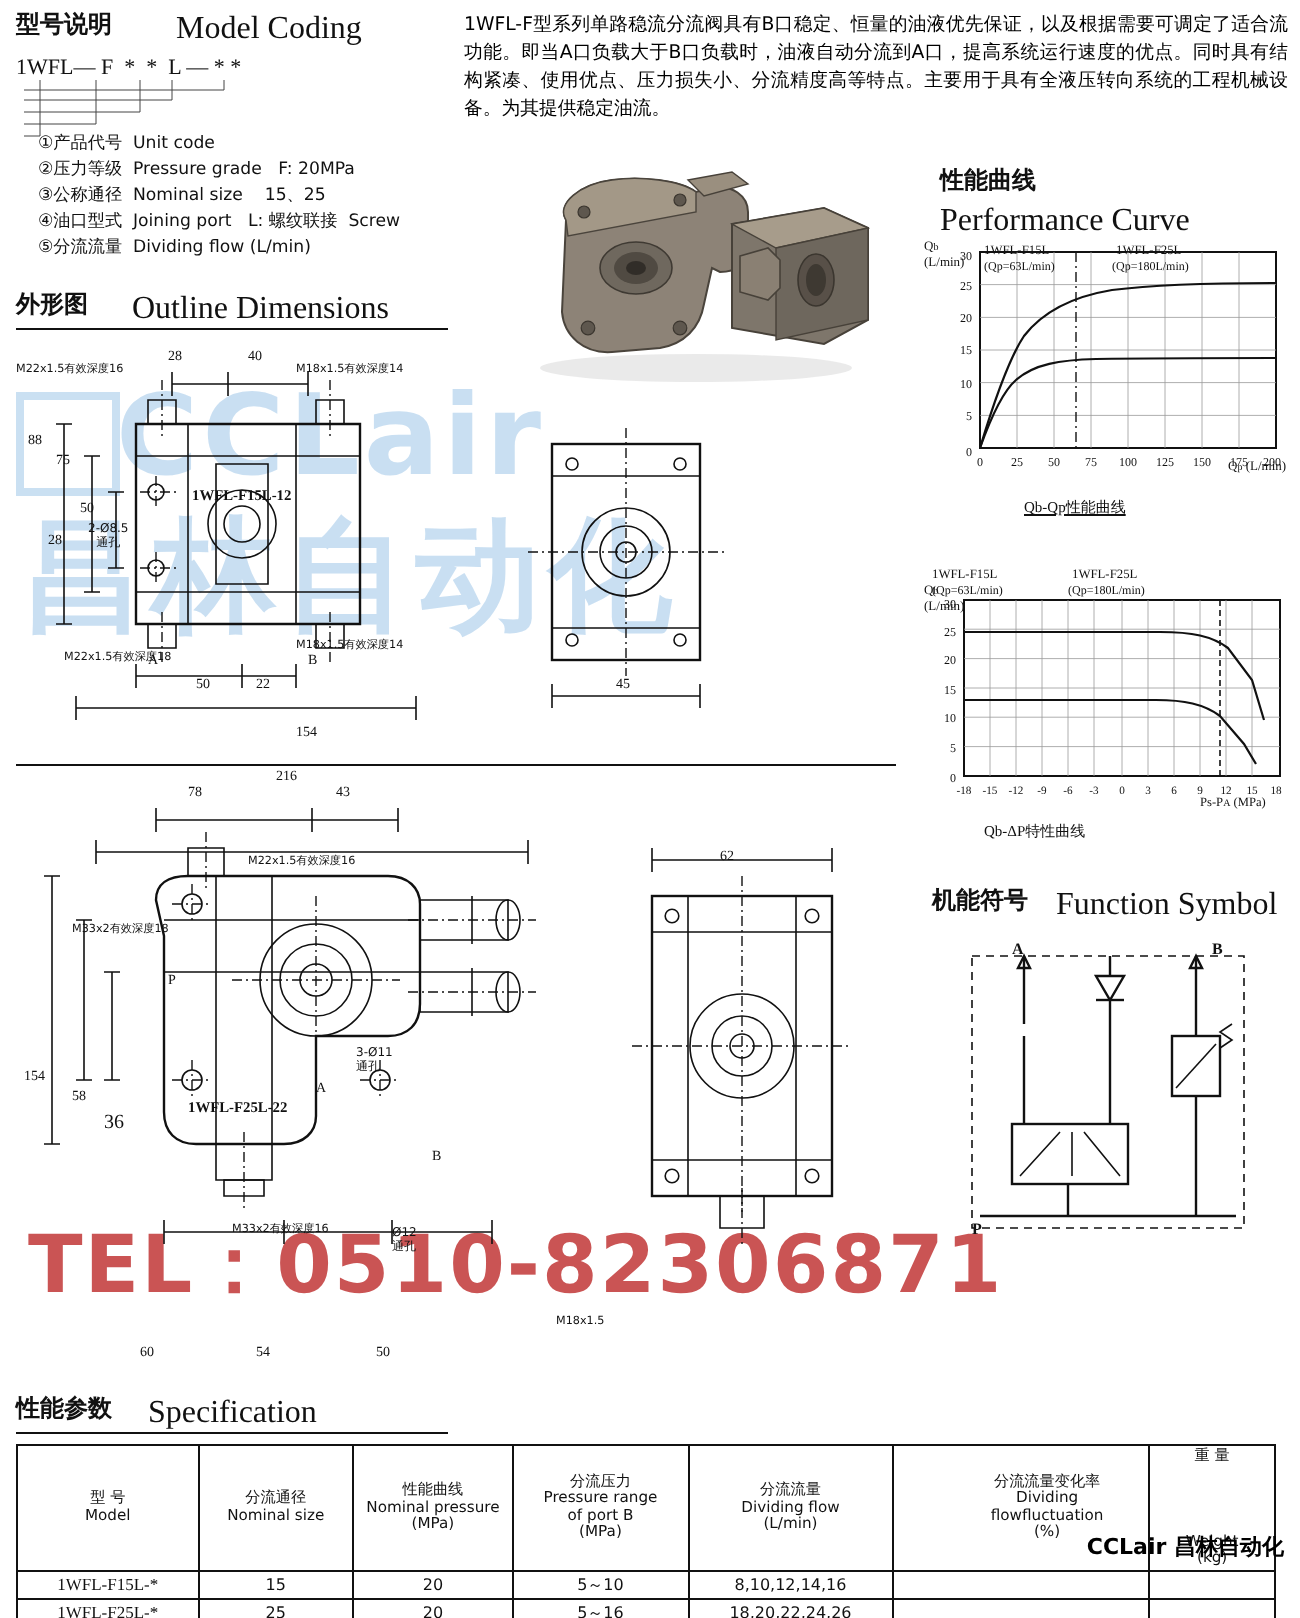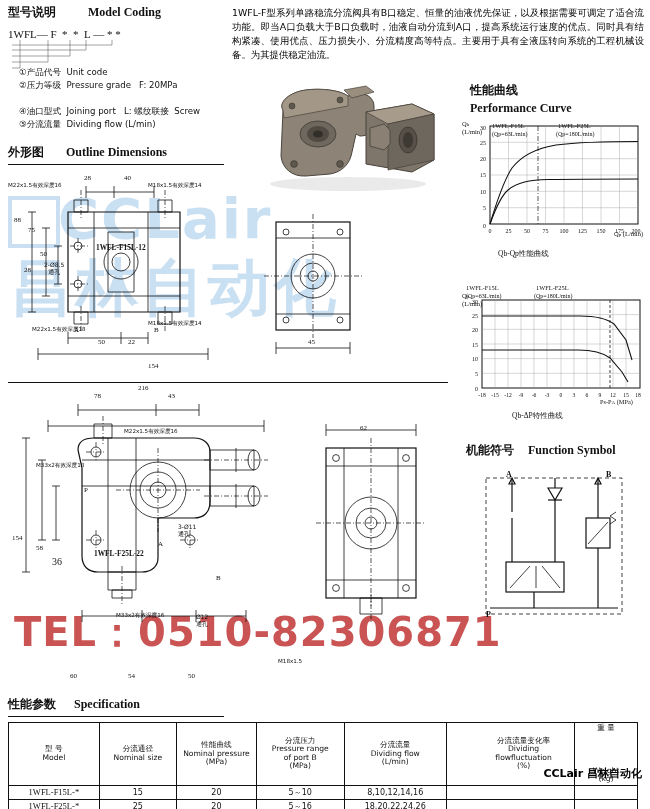--- a/index.html
+++ b/index.html
@@ -11,21 +11,21 @@
     position:relative;
     overflow:hidden;
   }
   .pg{position:absolute;left:0;top:0;width:650px;height:809px;}
 
   
   .t{position:absolute;white-space:pre;line-height:1.15;}
   .cn{font-family:"DejaVu Sans", sans-serif;}
   .bold{font-weight:bold;}
   .sec-title{font-size:12px;font-weight:bold;color:#111;}
-  .sec-title-en{font-size:12px;font-weight:bold;}
+  .sec-title-en{font-size:16px;font-weight:normal;}
 
   
   .hr{position:absolute;background:#111;height:1px;}
 
   
   .code-line{font-size:10px;font-family:"Liberation Serif",serif;}
 
   
   .wm{
     position:absolute;
@@ -103,20 +103,23 @@
     <path class="lnt" d="M62,2 L62,18 L4,18"></path>
     <path class="lnt" d="M78,2 L78,12 L4,12"></path>
     <path class="lnt" d="M104,2 L104,7 L4,7"></path>
   </svg>
 
   <div class="t cn" style="left:8px;top:58px;font-size:8.6px;">
     <span>①</span><span>产品代号</span>&nbsp;&nbsp;<span>Unit code</span>
   </div>
   <div class="t cn" style="left:8px;top:71px;font-size:8.6px;">
     <span>②</span><span>压力等级</span>&nbsp;&nbsp;<span>Pressure grade   F: 20MPa</span>
+  </div>
+  <div class="t cn" style="left:8px;top:84px;font-size:8.6px;">
+    <span>③</span><span>公称通径</span>&nbsp;&nbsp;<span>Nominal size    15、25</span>
   </div>
   <div class="t cn" style="left:8px;top:110px;font-size:8.6px;">
     <span>⑤</span><span>分流流量</span>&nbsp;&nbsp;<span>Dividing flow (L/min)</span>
   </div>
   <div class="t cn" style="left:8px;top:97px;font-size:8.6px;">
     <span>④</span><span>油口型式</span>&nbsp;&nbsp;<span>Joining port   L: 螺纹联接  Screw</span>
   </div>
 
   <div class="intro" style="left:232px;top:6px;width:412px;">1WFL-F型系列单路稳流分流阀具有B口稳定、恒量的油液优先保证，以及根据需要可调定了适合流功能。即当A口负载大于B口负载时，油液自动分流到A口，提高系统运行速度的优点。同时具有结构紧凑、使用优点、压力损失小、分流精度高等特点。主要用于具有全液压转向系统的工程机械设备。为其提供稳定油流。</div>
 
@@ -201,21 +204,21 @@
     <text x="141" y="115" font-size="6" text-anchor="middle" fill="#111" font-family="Liberation Serif, serif">150</text>
     <text x="159.5" y="115" font-size="6" text-anchor="middle" fill="#111" font-family="Liberation Serif, serif">175</text>
     <text x="176" y="115" font-size="6" text-anchor="middle" fill="#111" font-family="Liberation Serif, serif">200</text>
   </svg>
   <div class="t" style="left:462px;top:120px;font-size:6.5px;">Q<span style="font-size:5px">b</span><br>(L/min)</div>
   <div class="t" style="left:614px;top:230px;font-size:6.5px;">Q<span style="font-size:5px">p</span> (L/min)</div>
   <div class="t" style="left:492px;top:122px;font-size:6.4px;">1WFL-F15L</div>
   <div class="t" style="left:492px;top:131px;font-size:6px;">(Qp=63L/min)</div>
   <div class="t" style="left:558px;top:122px;font-size:6.4px;">1WFL-F25L</div>
   <div class="t" style="left:556px;top:131px;font-size:6px;">(Qp=180L/min)</div>
-  <div class="t" style="left:498px;top:250px;font-size:7.5px;">Qb-Qp性能曲线</div>
+  <div class="t" style="left:512px;top:250px;font-size:7.5px;text-decoration:underline;">Qb-Qp性能曲线</div>
 
   <svg width="190" height="125" style="left:460px;top:290px;">
     <rect x="22" y="10" width="158" height="88" fill="#fff" stroke="#111" stroke-width="1"></rect>
     <g class="grid">
       <line x1="35" y1="10" x2="35" y2="98"></line>
         <line x1="48" y1="10" x2="48" y2="98"></line>
       <line x1="61" y1="10" x2="61" y2="98"></line>
         <line x1="74" y1="10" x2="74" y2="98"></line>
       <line x1="87" y1="10" x2="87" y2="98"></line>
         <line x1="101" y1="10" x2="101" y2="98"></line>
@@ -256,21 +259,21 @@
     <text x="153" y="107" font-size="5.6" text-anchor="middle" fill="#111" font-family="Liberation Serif, serif">12</text>
     <text x="166" y="107" font-size="5.6" text-anchor="middle" fill="#111" font-family="Liberation Serif, serif">15</text>
     <text x="178" y="107" font-size="5.6" text-anchor="middle" fill="#111" font-family="Liberation Serif, serif">18</text>
   </svg>
   <div class="t" style="left:462px;top:292px;font-size:6.5px;">Q<span style="font-size:5px">b</span><br>(L/min)</div>
   <div class="t" style="left:600px;top:398px;font-size:6.3px;">Ps-P<span style="font-size:5px">A</span> (MPa)</div>
   <div class="t" style="left:466px;top:284px;font-size:6.4px;">1WFL-F15L</div>
   <div class="t" style="left:466px;top:293px;font-size:6px;">(Qp=63L/min)</div>
   <div class="t" style="left:536px;top:284px;font-size:6.4px;">1WFL-F25L</div>
   <div class="t" style="left:534px;top:293px;font-size:6px;">(Qp=180L/min)</div>
-  <div class="t" style="left:492px;top:412px;font-size:7.5px;margin-left:20px;">Qb-ΔP特性曲线</div>
+  <div class="t" style="left:492px;top:412px;font-size:7.5px;">Qb-ΔP特性曲线</div>
 
   <svg width="240" height="210" style="left:8px;top:172px;">
 
     <path class="ln" d="M78,14 L78,26 M106,14 L106,26 M146,14 L146,26"></path>
     <path class="ln" d="M78,20 L106,20 M106,20 L146,20"></path>
 
     <path class="ln2" d="M60,40 L60,140 L172,140 L172,40 Z"></path>
     <path class="ln" d="M60,56 L172,56 M60,124 L172,124"></path>
 
     <path class="ln" d="M86,40 L86,140 M140,40 L140,140"></path>

